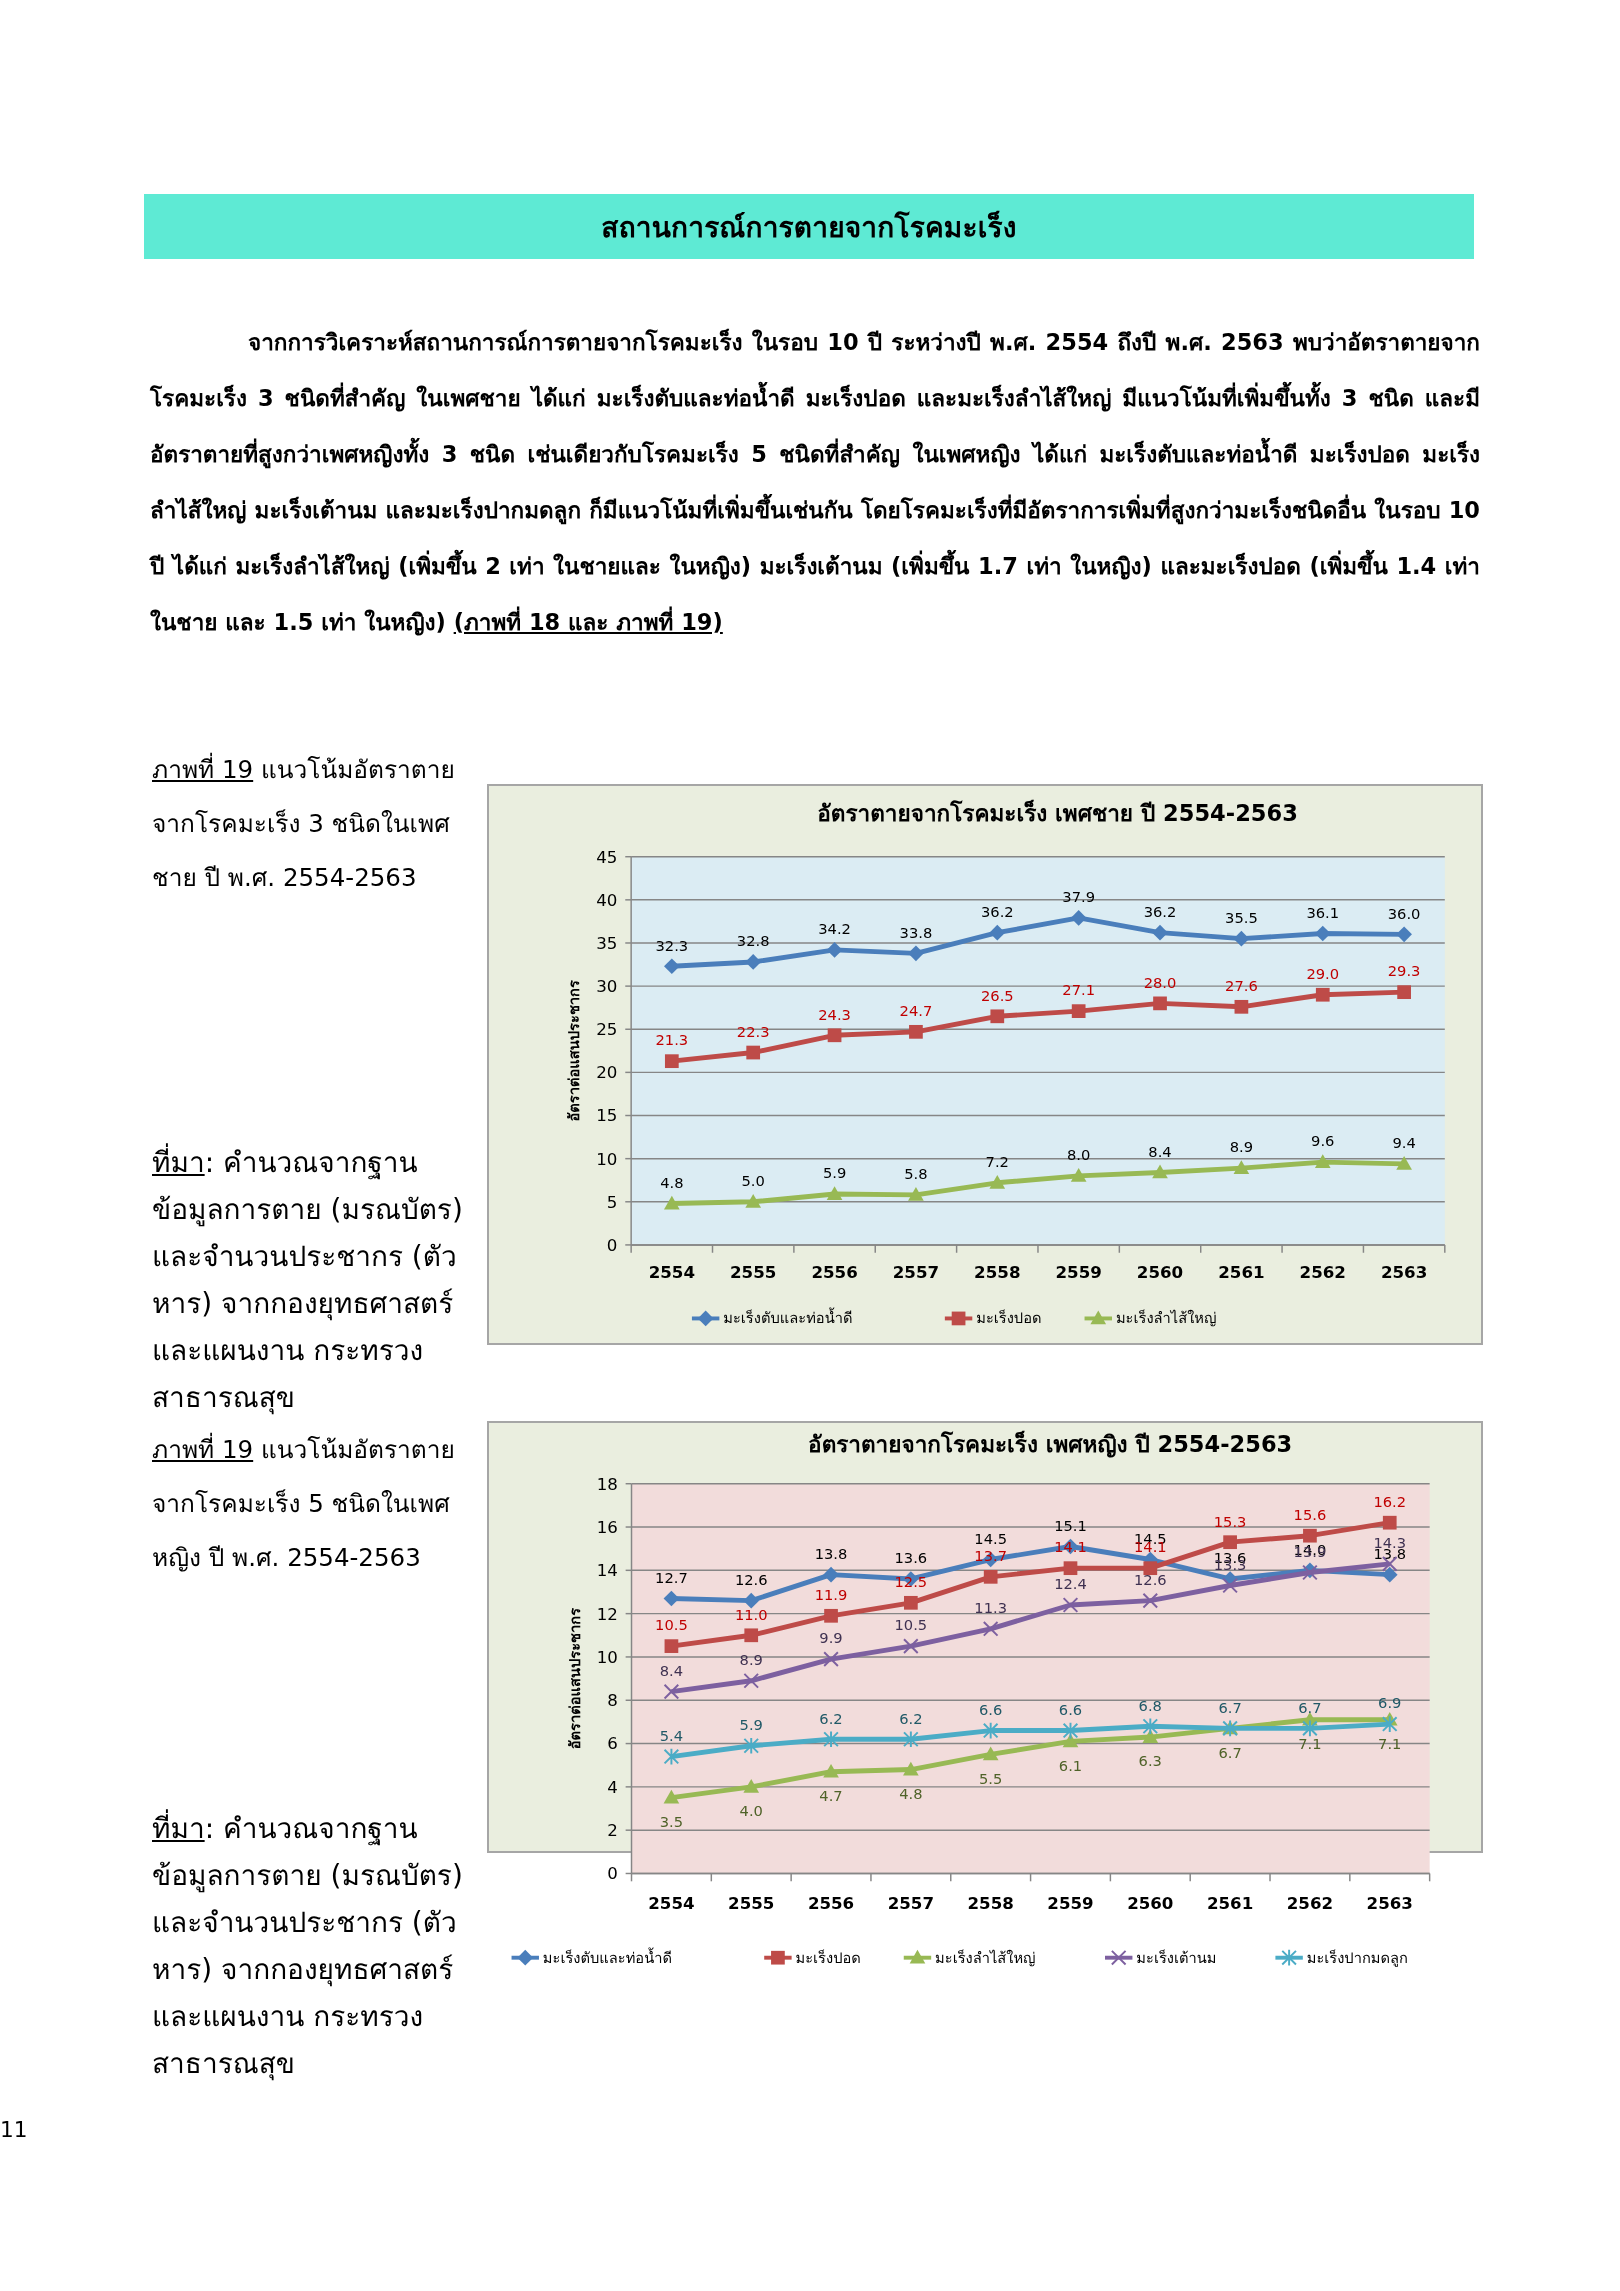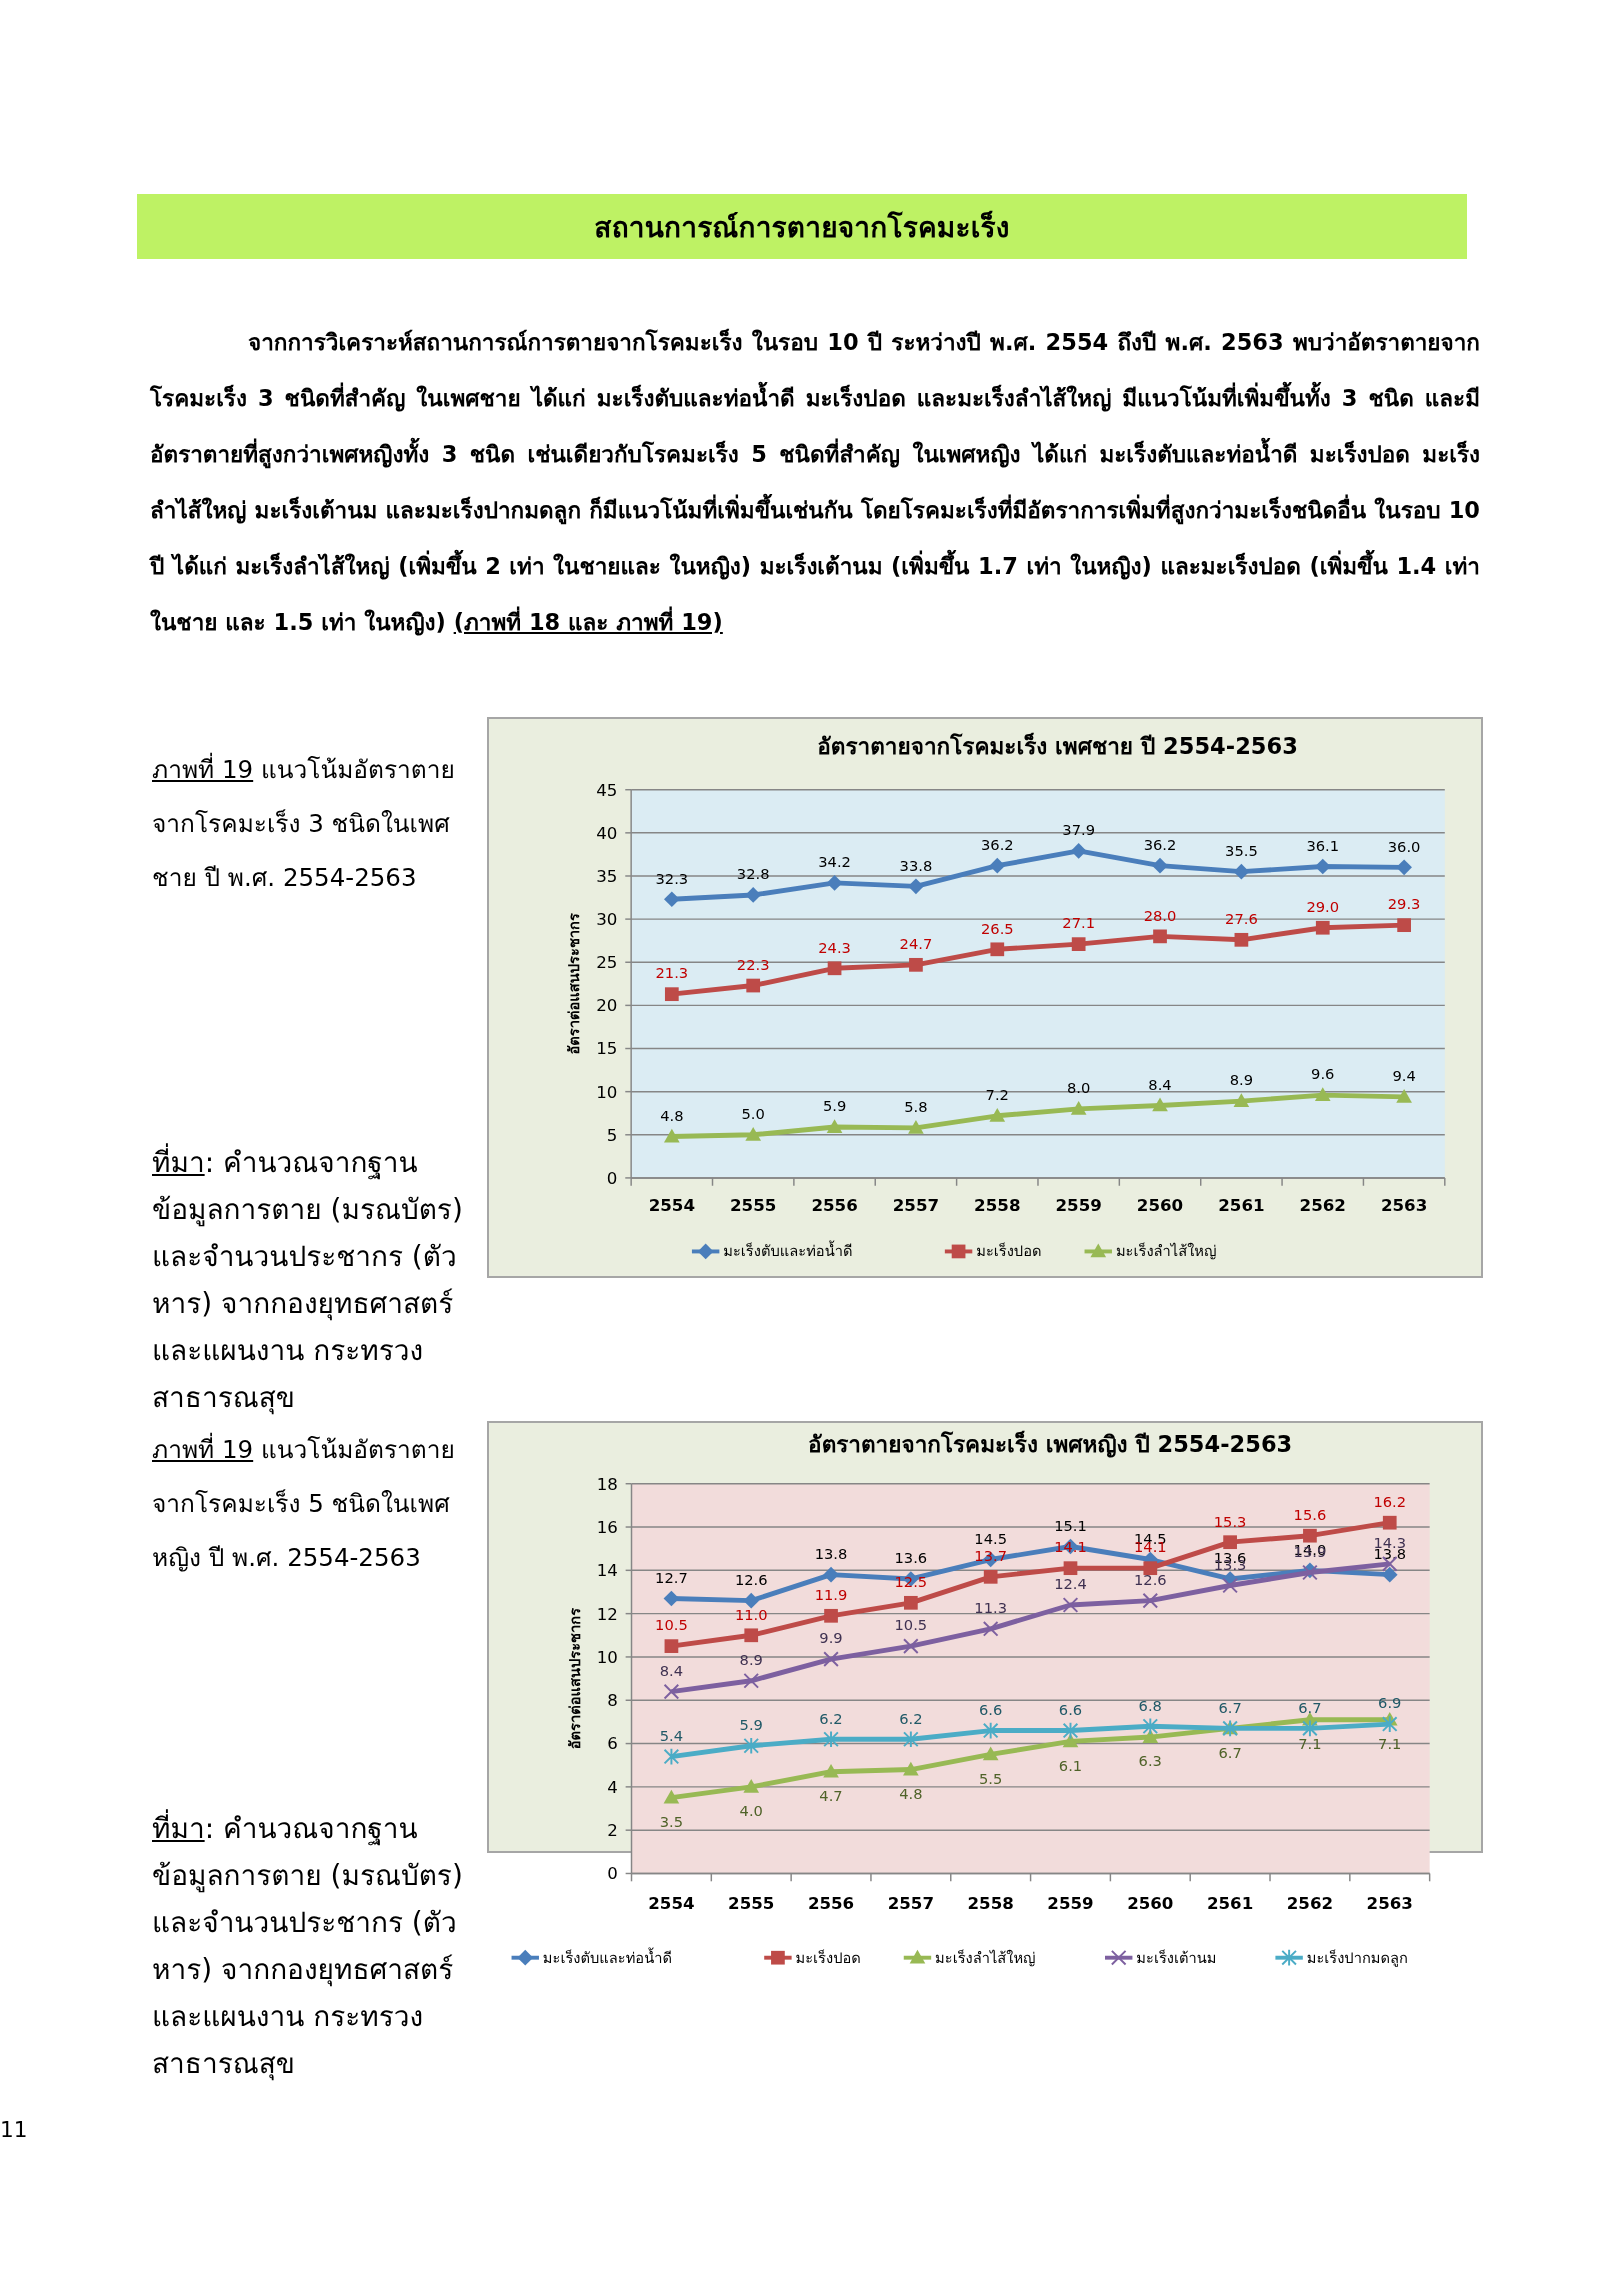--- a/index.html
+++ b/index.html
@@ -1,17 +1,17 @@
 <!DOCTYPE html>
 <html><head>
 <meta charset="utf-8">
 <style>
   html, body { margin:0; padding:0; background:#ffffff; }
   body { width:1620px; height:2292px; position:relative; font-family:"DejaVu Sans", sans-serif; color:#000; }
-  .title-band { position:absolute; left:137px; top:194px; width:1330px; height:65px; background:#bef264; display:flex; align-items:center; justify-content:center; }
+  .title-band { position:absolute; left:144px; top:194px; width:1330px; height:65px; background:#5eead4; display:flex; align-items:center; justify-content:center; }
   .title-band h1 { margin:0; font-size:28px; font-weight:bold; letter-spacing:0.2px; }
   .intro { position:absolute; left:150px; top:314px; width:1330px; font-size:22.5px; font-weight:bold; line-height:56px; text-align:justify; }
   .intro .indent { display:inline-block; width:98px; }
   .intro u { text-decoration:underline;margin-top:48px; }
   .caption { position:absolute; left:152px; width:323px; font-size:24.5px; line-height:54px; }
   .caption .fig { text-decoration:underline; }
   .source { position:absolute; left:152px; width:323px; font-size:28px; line-height:47px; }
   .source .lbl { text-decoration:underline; }
   .chart-box { position:absolute; background:#eaeedf; border:2px solid #a6a6a6; box-sizing:border-box; }
   .chart-box svg { position:absolute; left:0; top:0; }
@@ -29,21 +29,21 @@
   <span class="indent"></span><span>จากการวิเคราะห์สถานการณ์การตายจากโรคมะเร็ง ในรอบ 10 ปี ระหว่างปี พ.ศ. 2554 ถึงปี พ.ศ. 2563 พบว่าอัตราตายจากโรคมะเร็ง 3 ชนิดที่สำคัญ ในเพศชาย ได้แก่ มะเร็งตับและท่อน้ำดี มะเร็งปอด และมะเร็งลำไส้ใหญ่ มีแนวโน้มที่เพิ่มขึ้นทั้ง 3 ชนิด และมีอัตราตายที่สูงกว่าเพศหญิงทั้ง 3 ชนิด เช่นเดียวกับโรคมะเร็ง 5 ชนิดที่สำคัญ ในเพศหญิง ได้แก่ มะเร็งตับและท่อน้ำดี มะเร็งปอด มะเร็งลำไส้ใหญ่ มะเร็งเต้านม และมะเร็งปากมดลูก ก็มีแนวโน้มที่เพิ่มขึ้นเช่นกัน โดยโรคมะเร็งที่มีอัตราการเพิ่มที่สูงกว่ามะเร็งชนิดอื่น ในรอบ 10 ปี ได้แก่ มะเร็งลำไส้ใหญ่ (เพิ่มขึ้น 2 เท่า ในชายและ ในหญิง) มะเร็งเต้านม (เพิ่มขึ้น 1.7 เท่า ในหญิง) และมะเร็งปอด (เพิ่มขึ้น 1.4 เท่า ในชาย และ 1.5 เท่า ในหญิง) </span><u>(ภาพที่ 18 และ ภาพที่ 19)</u>
 </div>
 
 <div class="caption" style="top:743px;">
   <span class="fig">ภาพที่ 19</span><span> แนวโน้มอัตราตายจากโรคมะเร็ง 3 ชนิดในเพศชาย ปี พ.ศ. 2554-2563</span>
 </div>
 <div class="source" style="top:1139px;">
   <span class="lbl">ที่มา</span><span>: คำนวณจากฐานข้อมูลการตาย (มรณบัตร) และจำนวนประชากร (ตัวหาร) จากกองยุทธศาสตร์และแผนงาน กระทรวงสาธารณสุข</span>
 </div>
 
-<div class="chart-box" style="left:487px; top:717px; width:996px; height:561px;">
+<div class="chart-box" style="left:487px; top:784px; width:996px; height:561px;">
   <svg id="chart0" width="996" height="561" viewBox="0 0 1016 572">
       <text x="580" y="36" text-anchor="middle" font-size="23" font-weight="bold" fill="#000">อัตราตายจากโรคมะเร็ง เพศชาย ปี 2554-2563</text>
       <rect x="145" y="72" width="830" height="396" fill="#dbecf3"></rect>
       <line x1="145" y1="468" x2="975" y2="468" stroke="#868686" stroke-width="1.5"></line>
       <line x1="139" y1="468" x2="145" y2="468" stroke="#868686" stroke-width="1.5"></line>
       <text x="131" y="474" text-anchor="end" font-size="17" fill="#000">0</text>
       <line x1="145" y1="424" x2="975" y2="424" stroke="#868686" stroke-width="1.5"></line>
       <line x1="139" y1="424" x2="145" y2="424" stroke="#868686" stroke-width="1.5"></line>
       <text x="131" y="430" text-anchor="end" font-size="17" fill="#000">5</text>
       <line x1="145" y1="380" x2="975" y2="380" stroke="#868686" stroke-width="1.5"></line>

